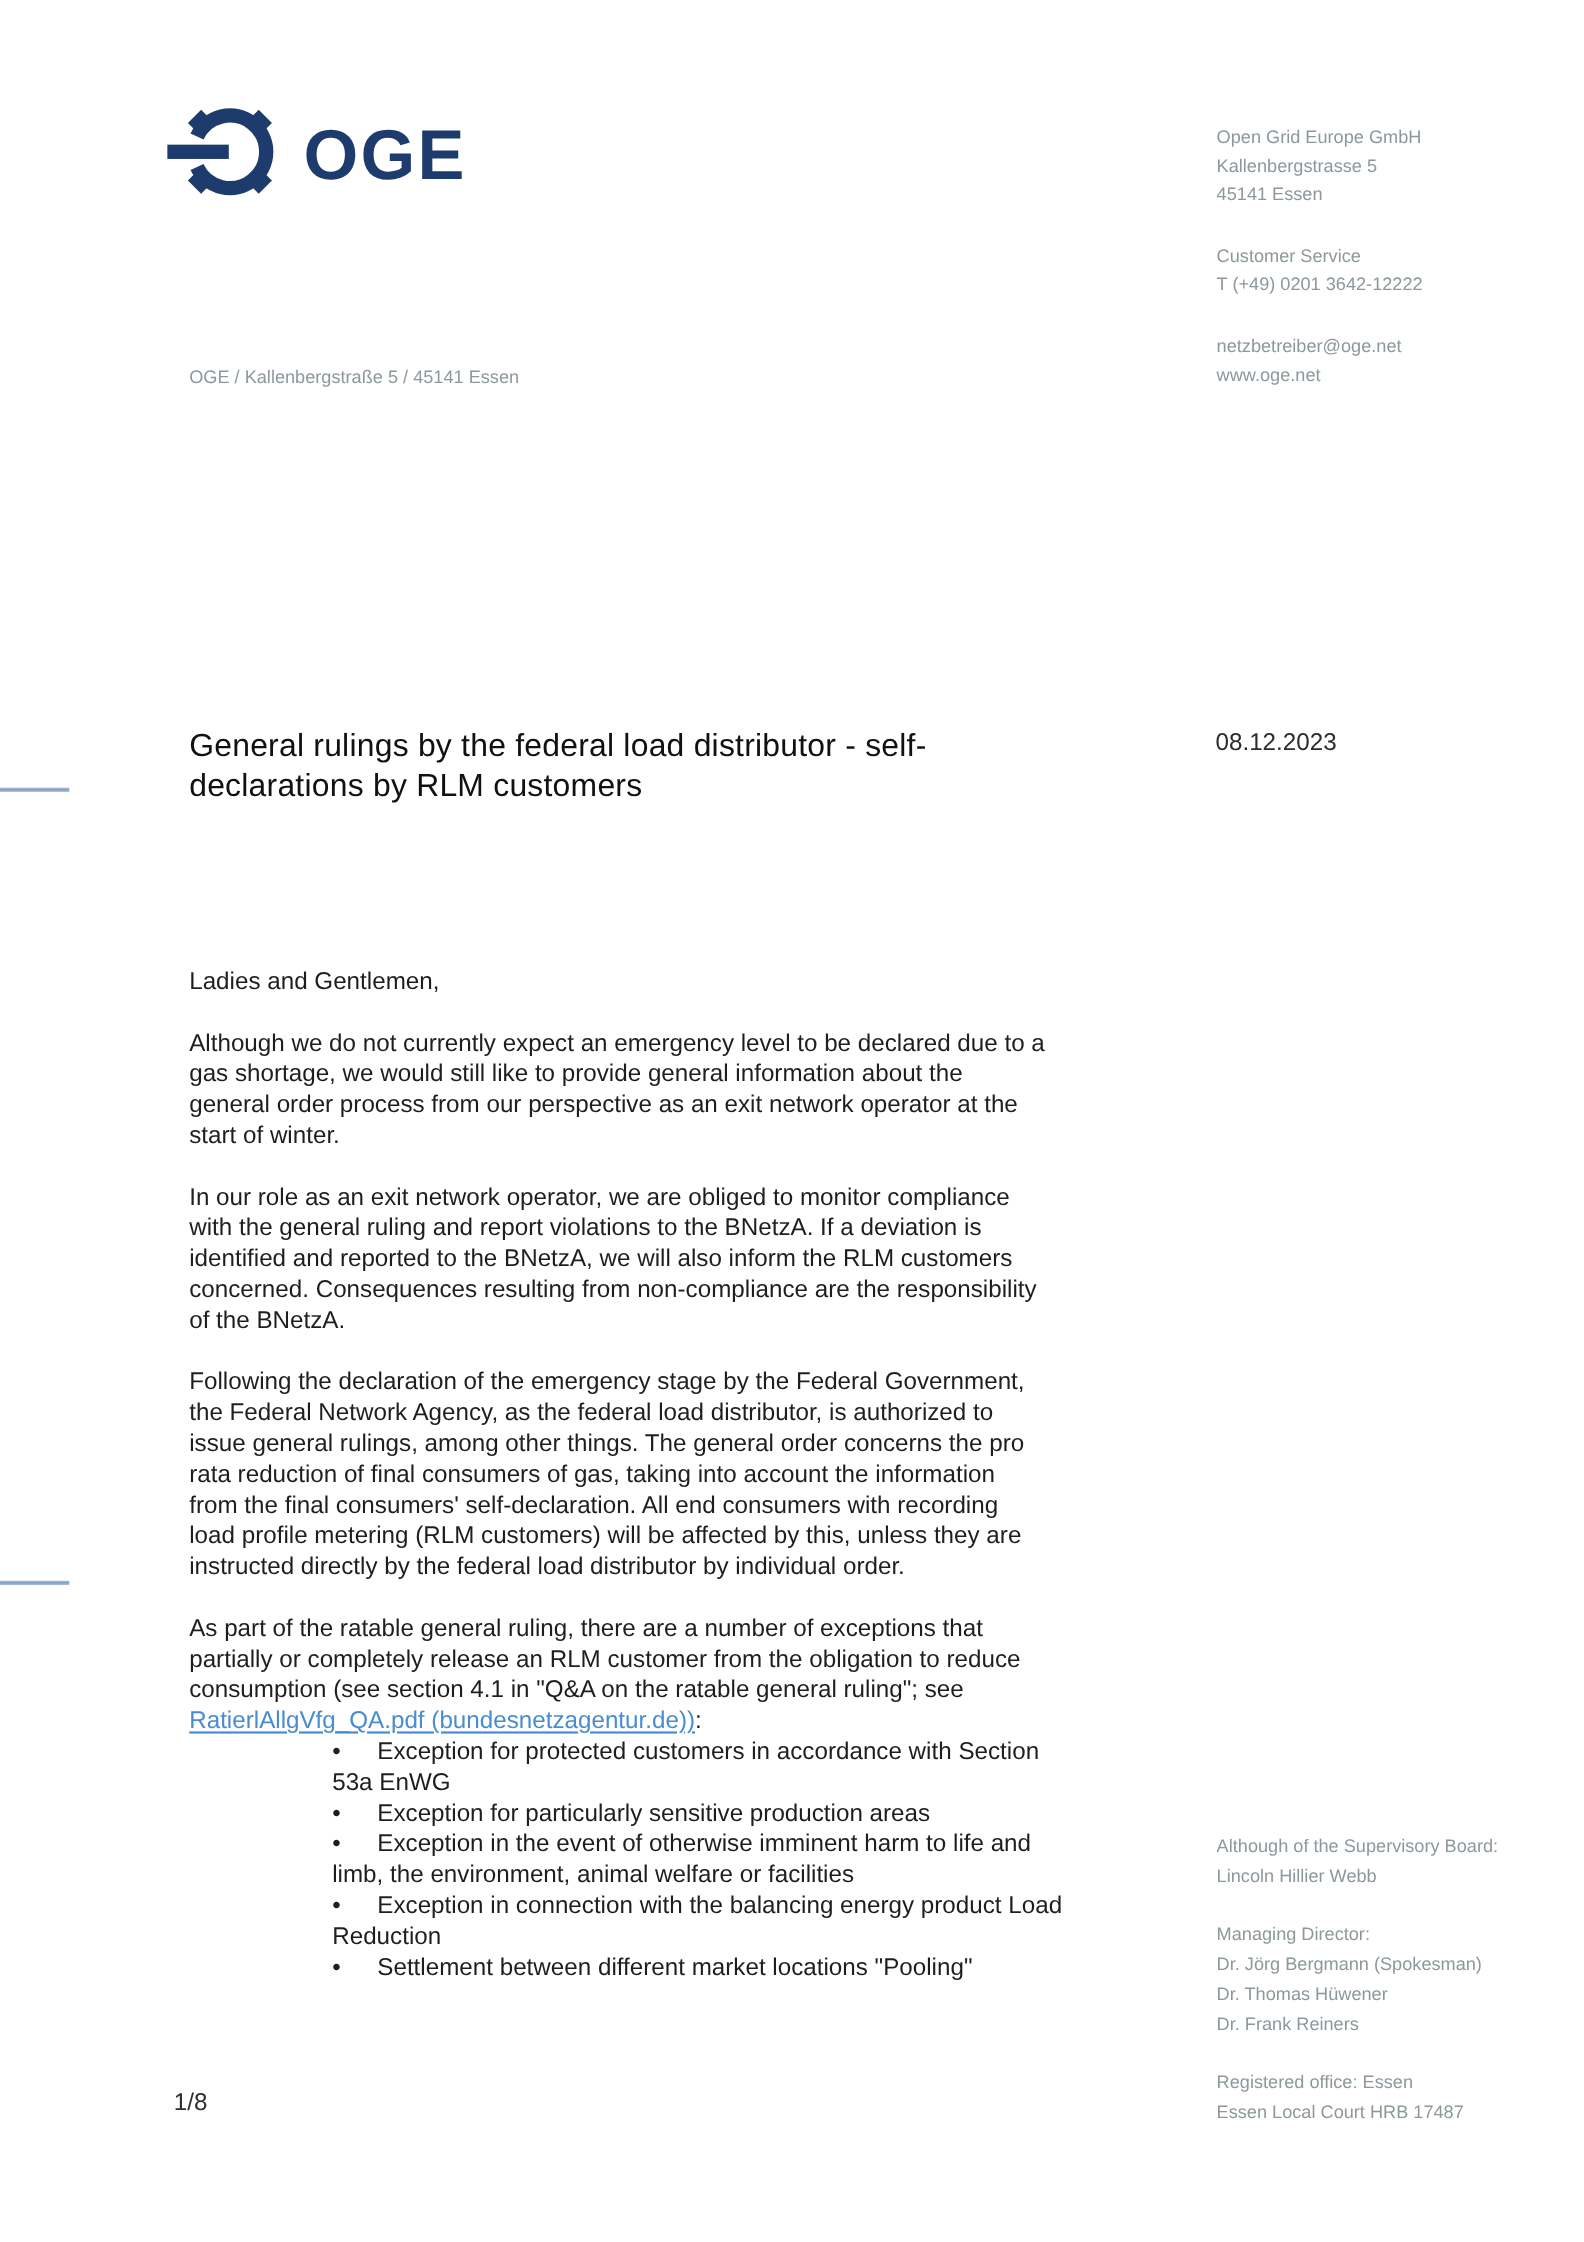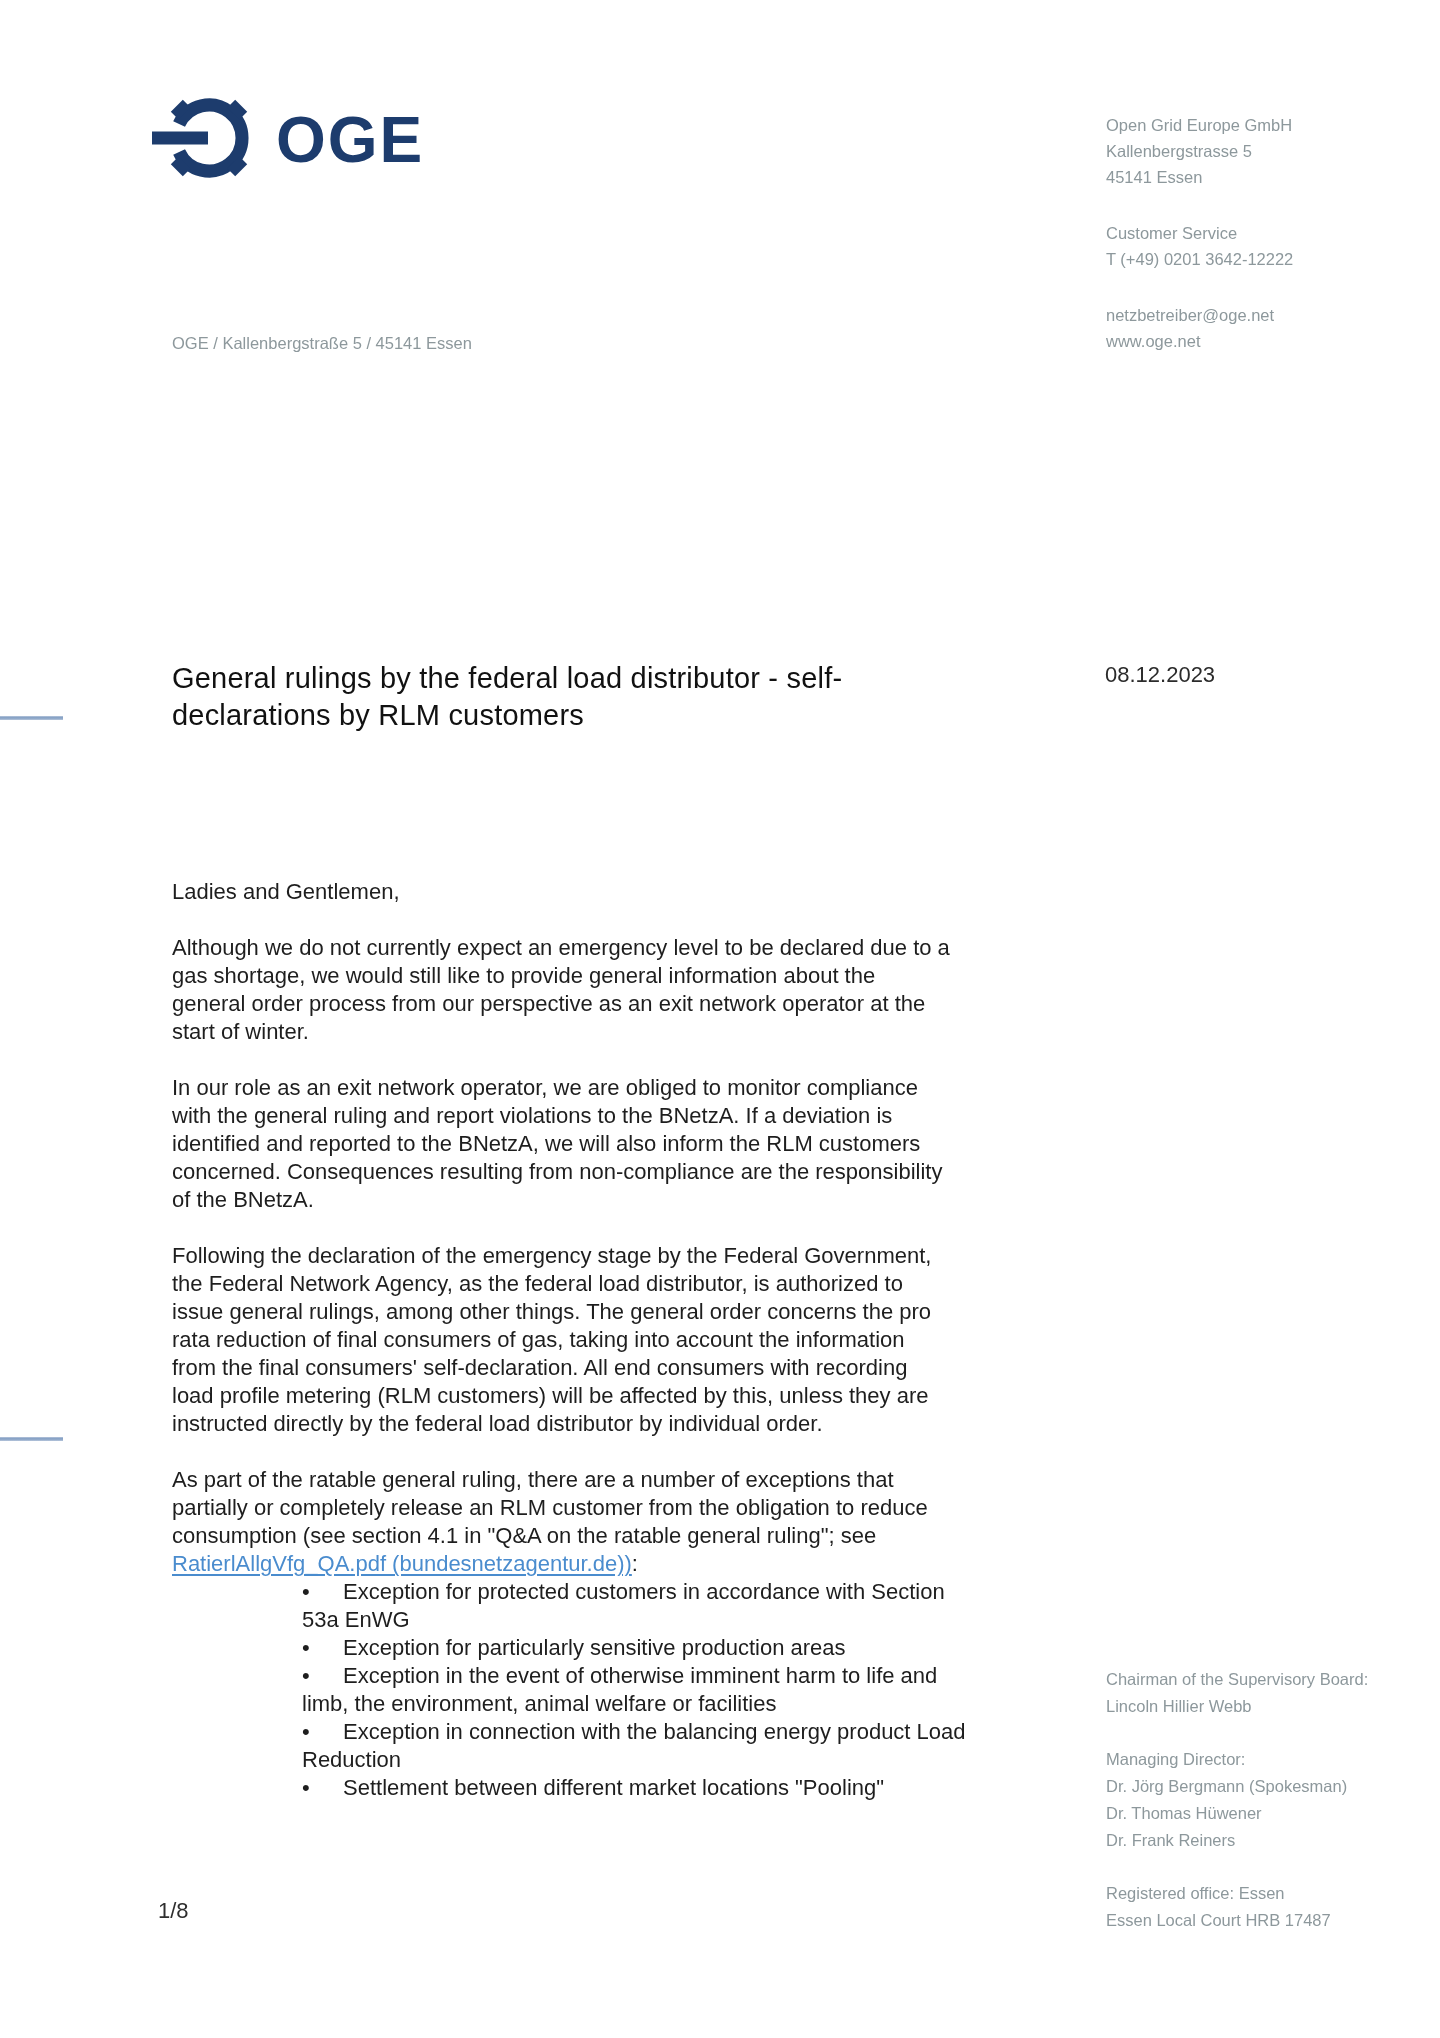--- a/index.html
+++ b/index.html
@@ -126,21 +126,21 @@
       <div class="bullet-item"><span class="dot">•</span><span class="pre">Exception in the event of otherwise imminent harm to life and
 limb, the environment, animal welfare or facilities</span></div>
       <div class="bullet-item"><span class="dot">•</span><span class="pre">Exception in connection with the balancing energy product Load
 Reduction</span></div>
       <div class="bullet-item"><span class="dot">•</span><span class="pre">Settlement between different market locations "Pooling"</span></div>
     </div>
   </div>
 
   <div class="footer-right">
     <div class="blk">
-      <div>Chairman of the Supervisory Board:</div>
+      <div>Although of the Supervisory Board:</div>
       <div>Lincoln Hillier Webb</div>
     </div>
     <div class="blk">
       <div>Managing Director:</div>
       <div>Dr. Jörg Bergmann (Spokesman)</div>
       <div>Dr. Thomas Hüwener</div>
       <div>Dr. Frank Reiners</div>
     </div>
     <div class="blk">
       <div>Registered office: Essen</div>

